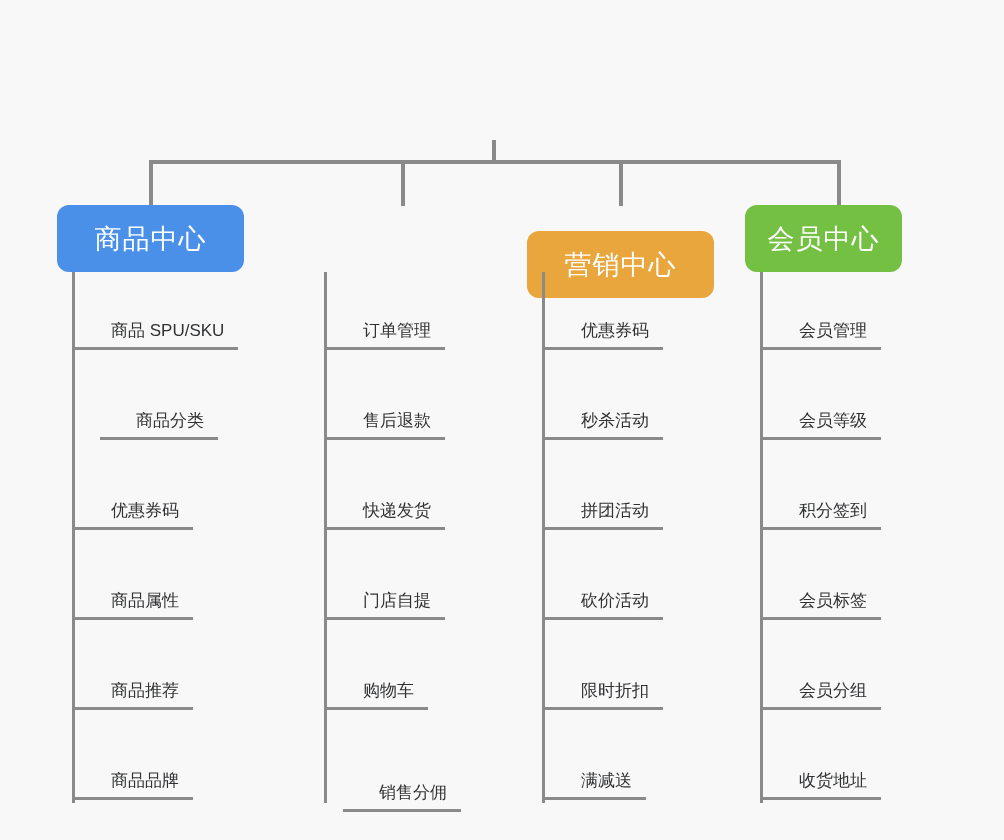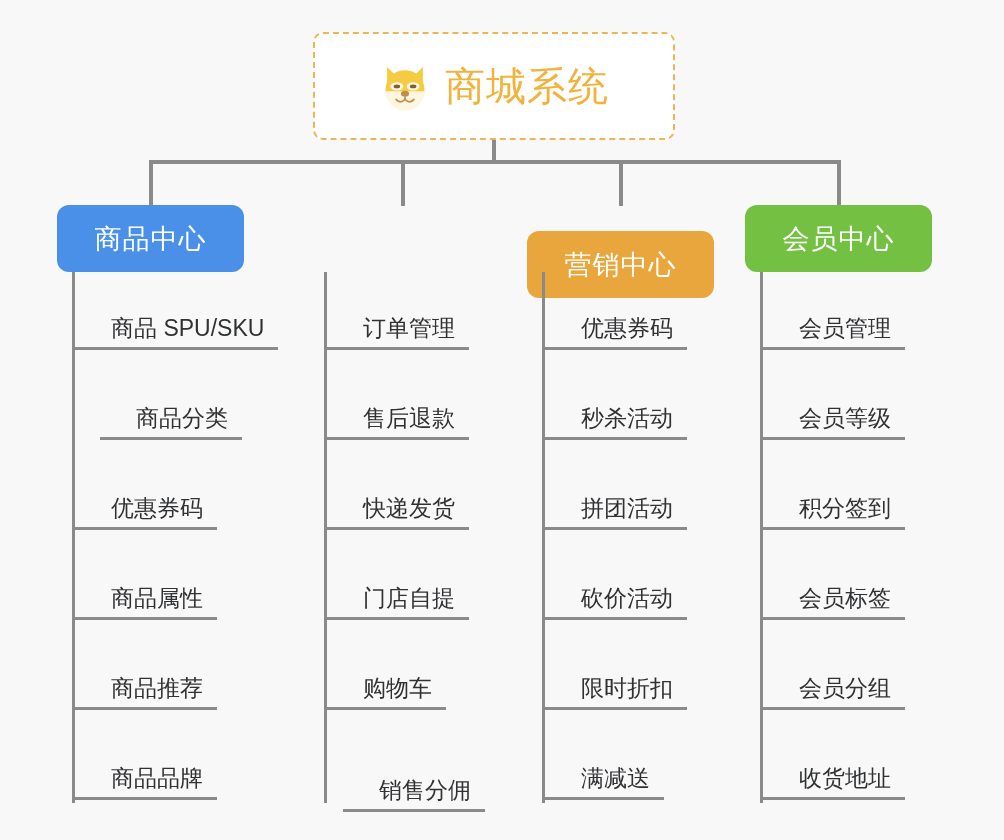--- a/index.html
+++ b/index.html
@@ -87,68 +87,49 @@
     background: #8a8a8a;
   }
   .leaf-item {
     position: absolute;
     left: 3px;
     display: flex;
     align-items: flex-end;
     height: 40px;
   }
   .leaf-label {
-    font-size: 23px;
+    font-size: 17px;
     color: #303133;
     white-space: nowrap;
     padding: 0 14px 6px 36px;
     border-bottom: 3px solid #8a8a8a;
     line-height: 1.1;
   }
 </style>
 </head>
 <body>
 
 <div id="mindmap">
 
-  <div class="root-node">
-    <span class="root-icon">
-      <svg viewBox="0 0 64 64" width="52" height="52" aria-hidden="true">
-        <path d="M10 6 L10 26 L24 20 Z" fill="#f5cb41"></path>
-        <path d="M54 6 L54 26 L40 20 Z" fill="#f5cb41"></path>
-        <circle cx="32" cy="34" r="24" fill="#f5cb41"></circle>
-        <path d="M8 36 a24 24 0 0 0 48 0 Z" fill="#fdf6e0"></path>
-        <ellipse cx="22" cy="30" rx="8" ry="5" fill="#fdf6e0"></ellipse>
-        <ellipse cx="42" cy="30" rx="8" ry="5" fill="#fdf6e0"></ellipse>
-        <ellipse cx="22" cy="30" rx="4" ry="2.4" fill="#8a5a2b"></ellipse>
-        <ellipse cx="42" cy="30" rx="4" ry="2.4" fill="#8a5a2b"></ellipse>
-        <ellipse cx="32" cy="39" rx="5" ry="3.6" fill="#c58b4a"></ellipse>
-        <path d="M32 42 L32 46" stroke="#c58b4a" stroke-width="2" fill="none"></path>
-        <path d="M32 46 q-6 6 -11 0" stroke="#c58b4a" stroke-width="2" fill="none" stroke-linecap="round"></path>
-        <path d="M32 46 q6 6 11 0" stroke="#c58b4a" stroke-width="2" fill="none" stroke-linecap="round"></path>
-      </svg>
-    </span>
-    <span class="root-title">商城系统</span>
-  </div>
 
   <div class="conn conn-v" style="left:492px; top:140px; height:24px;"></div>
   <div class="conn conn-h" style="left:149px; top:160px; width:692px;"></div>
 
   <div class="conn conn-v" style="left:149px; top:160px; height:46px;"></div>
   <div class="conn conn-v" style="left:401px; top:160px; height:46px;"></div>
   <div class="conn conn-v" style="left:619px; top:160px; height:46px;"></div>
   <div class="conn conn-v" style="left:837px; top:160px; height:46px;"></div>
 
   <div class="branch-box" style="left:57px; width:187px; background:#4a90e8;">
     <span>商品中心</span>
   </div>
   <div class="branch-box" style="left:527px; width:187px; background:#e8a63c;margin-top:26px;">
     <span>营销中心</span>
   </div>
-  <div class="branch-box" style="left:745px; width:187px; background:#74c043;">
+  <div class="branch-box" style="left:745px; width:157px; background:#74c043;">
     <span>会员中心</span>
   </div>
 
   <div class="leaf-col" style="left:72px;">
     <div class="leaf-spine" style="height:531px;"></div>
     <div class="leaf-item" style="top:38px;">
       <span class="leaf-label">商品 SPU/SKU</span>
     </div>
     <div class="leaf-item" style="top:128px;margin-left:25px;">
       <span class="leaf-label">商品分类</span>

